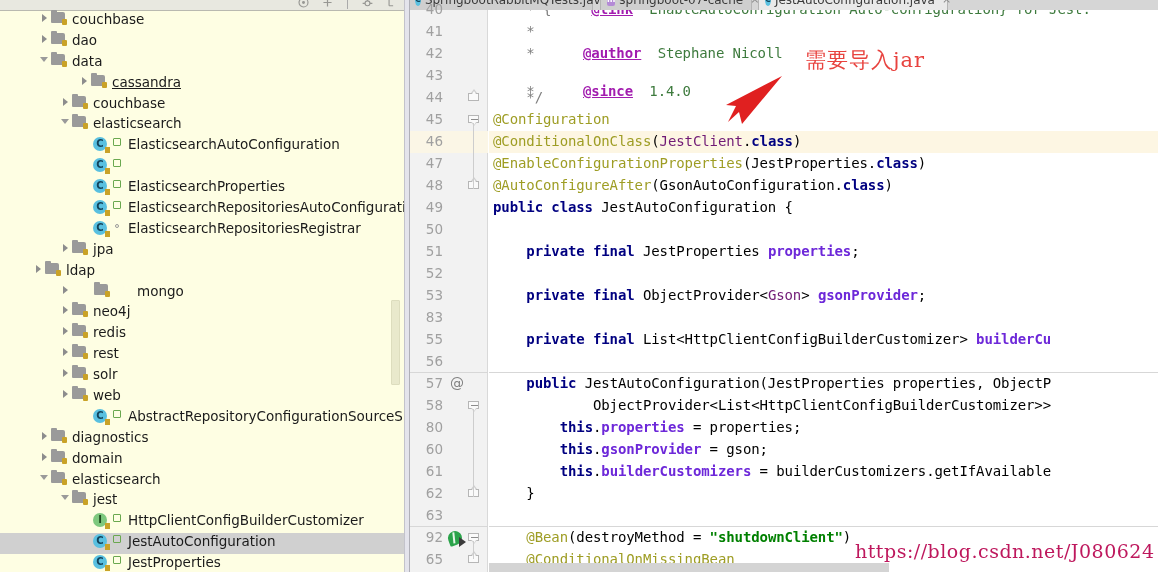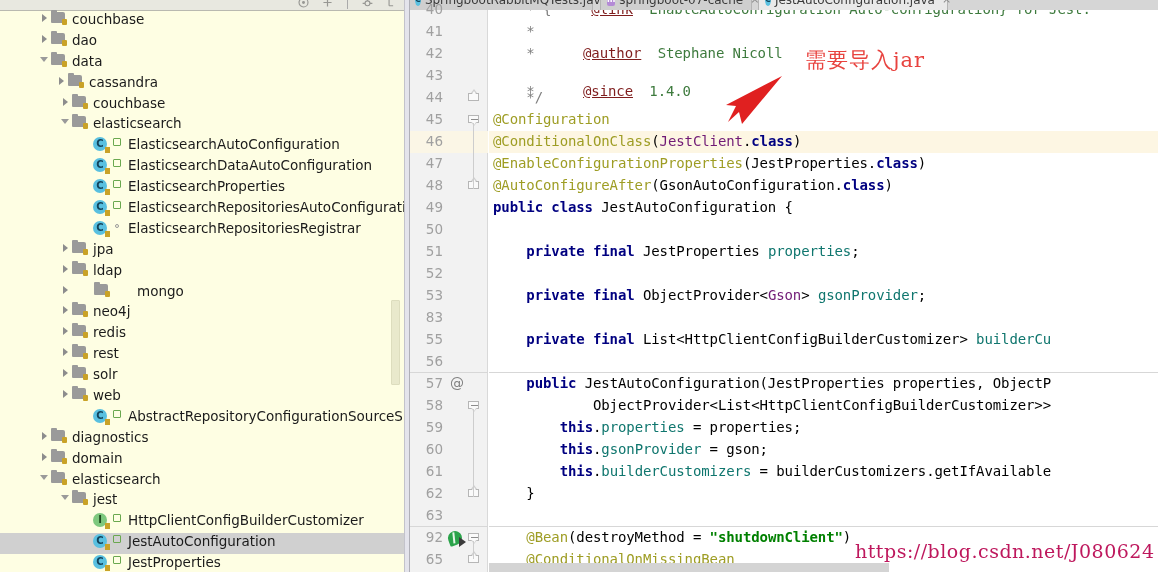--- a/index.html
+++ b/index.html
@@ -352,24 +352,24 @@
     position: absolute;
     left: 0; width: 669px; height: 1px;
     background: #d7d7d7;
   }
   .sep-line.gut { width:78px; left:0; }
 
   
   .k  { color: #000080; font-weight: bold; }   
   .an { color: #9e9d24; }                      
   .cm { color: #808080; }                      
-  .cmt{ color: #7f1d1d; font-weight: normal; text-decoration: underline; padding-left: 40px; } 
+  .cmt{ color: #a21caf; font-weight: bold; text-decoration: underline; padding-left: 40px; } 
   .cmv{ color: #3d7a3d; margin-left: 8px; }                      
   .err{ color: #701a75; }                         
-  .fld{ color: #0f766e; font-weight: normal; }   
+  .fld{ color: #6d28d9; font-weight: bold; }   
   .str{ color: #008000; font-weight: bold; }   
   .pl { color: #000; }
 
   
   #anno-text {
     position: absolute;
     left: 805px; top: 46px;
     font-family: "DejaVu Serif", serif;
     font-size: 21px;
     color: #e8433f;
@@ -443,21 +443,21 @@
           <span class="tlabel">dao</span>
         </div>
         <div class="trow" style="padding-left: 38px;">
           <span class="twist d"></span>
           <span class="ico-pkg">
             <i></i>
             <b></b>
           </span>
           <span class="tlabel">data</span>
         </div>
-        <div class="trow" style="padding-left: 55px;">
+        <div class="trow" style="padding-left: 78px; text-decoration: underline;">
           <span class="twist r"></span>
           <span class="ico-pkg">
             <i></i>
             <b></b>
           </span>
           <span class="tlabel">cassandra</span>
         </div>
         <div class="trow" style="padding-left: 59px;">
           <span class="twist r"></span>
           <span class="ico-pkg">
@@ -487,21 +487,20 @@
         </div>
         <div class="trow" style="padding-left: 80px;">
           <span class="twist "></span>
           <span class="ico-cls">
             <u>C</u>
             <s></s>
           </span>
           <span class="ico-mark">
             <em></em>
           </span>
-          <span class="tlabel">ElasticsearchDataAutoConfiguration</span>
         </div>
         <div class="trow" style="padding-left: 80px;">
           <span class="twist "></span>
           <span class="ico-cls">
             <u>C</u>
             <s></s>
           </span>
           <span class="ico-mark">
             <em></em>
           </span>
@@ -530,21 +529,21 @@
           <span class="tlabel">ElasticsearchRepositoriesRegistrar</span>
         </div>
         <div class="trow" style="padding-left: 59px;">
           <span class="twist r"></span>
           <span class="ico-pkg">
             <i></i>
             <b></b>
           </span>
           <span class="tlabel">jpa</span>
         </div>
-        <div class="trow" style="padding-left: 59px;">
+        <div class="trow" style="padding-left: 32px;">
           <span class="twist r"></span>
           <span class="ico-pkg">
             <i></i>
             <b></b>
           </span>
           <span class="tlabel">ldap</span>
         </div>
         <div class="trow" style="padding-left: 59px; gap: 22px;">
           <span class="twist r"></span>
           <span class="ico-pkg">
@@ -709,21 +708,21 @@
         <div class="ln" style="top: 189px;">49</div>
         <div class="ln" style="top: 211px;">50</div>
         <div class="ln" style="top: 233px;">51</div>
         <div class="ln" style="top: 255px;">52</div>
         <div class="ln" style="top: 277px;">53</div>
         <div class="ln" style="top: 299px;">83</div>
         <div class="ln" style="top: 321px;">55</div>
         <div class="ln" style="top: 343px;">56</div>
         <div class="ln" style="top: 365px;">57</div>
         <div class="ln" style="top: 387px;">58</div>
-        <div class="ln" style="top: 409px;">59</div>
+        <div class="ln" style="top: 409px;">80</div>
         <div class="ln" style="top: 431px;">60</div>
         <div class="ln" style="top: 453px;">61</div>
         <div class="ln" style="top: 475px;">62</div>
         <div class="ln" style="top: 497px;">63</div>
         <div class="ln" style="top: 519px;">92</div>
         <div class="ln" style="top: 541px;">65</div>
         <div class="fold up" style="top: 83px;">
           <span class="box"></span>
           <span class="tip"></span>
         </div>

